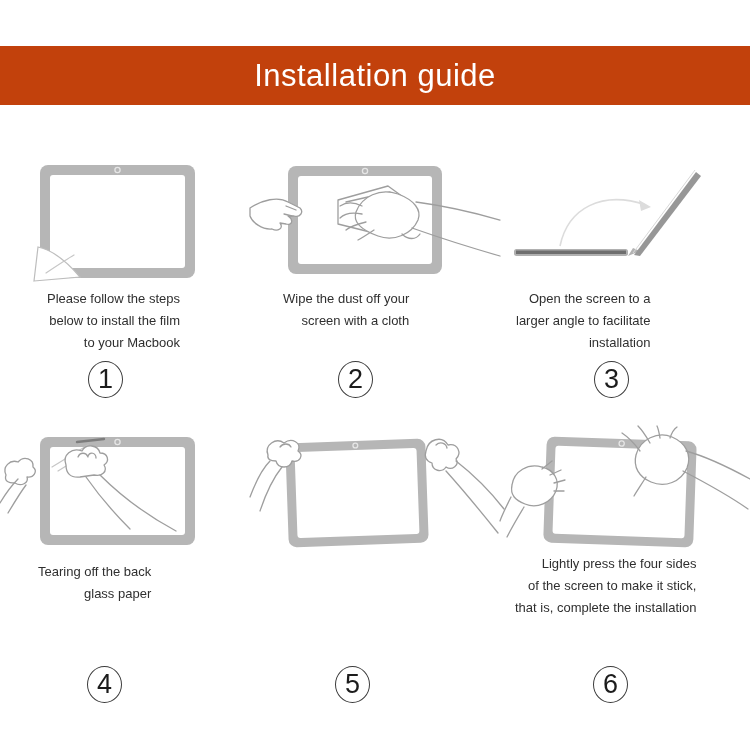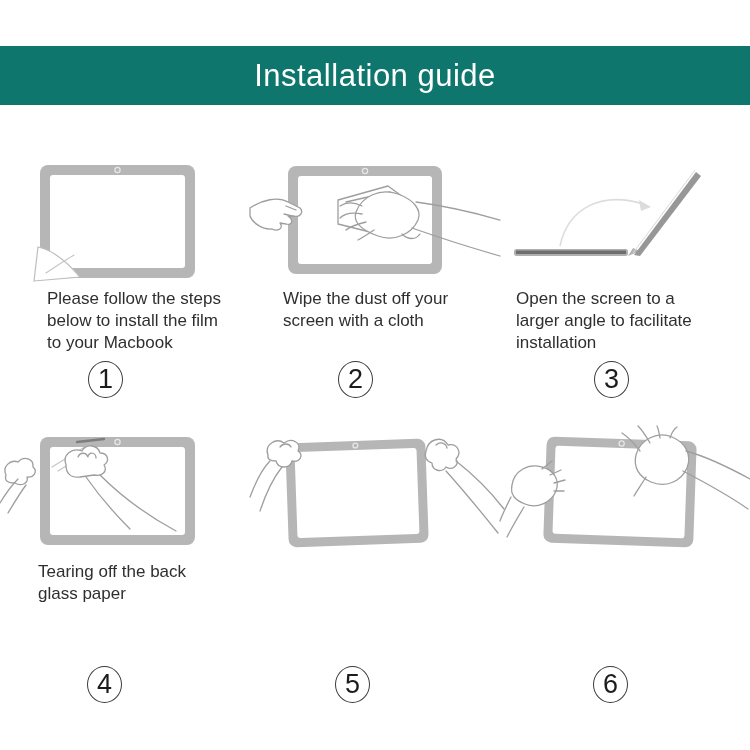--- a/index.html
+++ b/index.html
@@ -7,22 +7,23 @@
     position:relative;width:750px;height:750px;background:#ffffff;overflow:hidden;
     font-family:"Liberation Sans","DejaVu Sans",sans-serif;
   }
   .header{
     position:absolute;left:0;top:46px;width:750px;height:59px;
     background:#7f7f7f;display:flex;align-items:center;justify-content:center;
   }
   .header-title{color:#ffffff;font-size:31px;letter-spacing:0.5px;}
   .ill{position:absolute;overflow:visible;}
   .caption{
-    position:absolute;margin:0;font-size:17px;line-height:22px;color:#2f2f2f;
+    position:absolute;margin:0;font-size:13px;line-height:22px;color:#2f2f2f;
     white-space:pre-line;
+    text-align:right;
   }
   .badge{
     position:absolute;width:35px;height:37px;border:1.5px solid #3b3b3b;border-radius:50%;
     display:flex;align-items:center;justify-content:center;box-sizing:border-box;
     color:#1c1c1c;font-size:27px;background:#fff;
   }
   
   .ill-1{left:0;top:150px;}   .ill-2{left:250px;top:150px;}   .ill-3{left:500px;top:150px;}
   .cap-1{left:47px;top:288px;} .cap-2{left:283px;top:288px;}  .cap-3{left:516px;top:288px;}
   .bdg-1{left:88px;top:361px;} .bdg-2{left:338px;top:361px;}  .bdg-3{left:594px;top:361px;}
@@ -36,21 +37,21 @@
   svg .cam{fill:none;stroke:#e6e6e6;stroke-width:1.3;}
   svg .hand{fill:#ffffff;stroke:#9e9e9e;stroke-width:1.3;stroke-linecap:round;stroke-linejoin:round;}
   svg .ln{fill:none;stroke:#9e9e9e;stroke-width:1.3;stroke-linecap:round;}
   svg .soft{fill:none;stroke:#c6c6c6;stroke-width:1.2;stroke-linecap:round;}
 </style>
 </head>
 <body>
 
 <div class="canvas">
 
-  <div class="header" style="background: #0f766e;">
+  <div class="header" style="background: #c2410c;">
     <span class="header-title" style="color: rgb(255, 255, 255);">Installation guide</span>
   </div>
 
   <svg class="ill ill-1" width="250" height="140" viewBox="0 0 250 140">
     <g>
       <rect class="bezel" x="40" y="15" width="155" height="113" rx="8"></rect>
       <rect class="screen" x="50" y="25" width="135" height="93" rx="3"></rect>
       <circle class="cam" cx="117.5" cy="20" r="2.6"></circle>
     </g>
     <g>
@@ -176,20 +177,23 @@
   <p class="caption cap-1">Please follow the steps
 below to install the film
 to your Macbook</p>
   <p class="caption cap-3">Open the screen to a
 larger angle to facilitate
 installation</p>
   <p class="caption cap-2">Wipe the dust off your
 screen with a cloth</p>
   <p class="caption cap-4">Tearing off the back
 glass paper</p>
+  <p class="caption cap-6">Lightly press the four sides
+of the screen to make it stick,
+that is, complete the installation</p>
 
   <div class="badge bdg-1">
       <span>1</span>
     </div>
   <div class="badge bdg-2">
       <span>2</span>
     </div>
   <div class="badge bdg-3">
       <span>3</span>
     </div>

